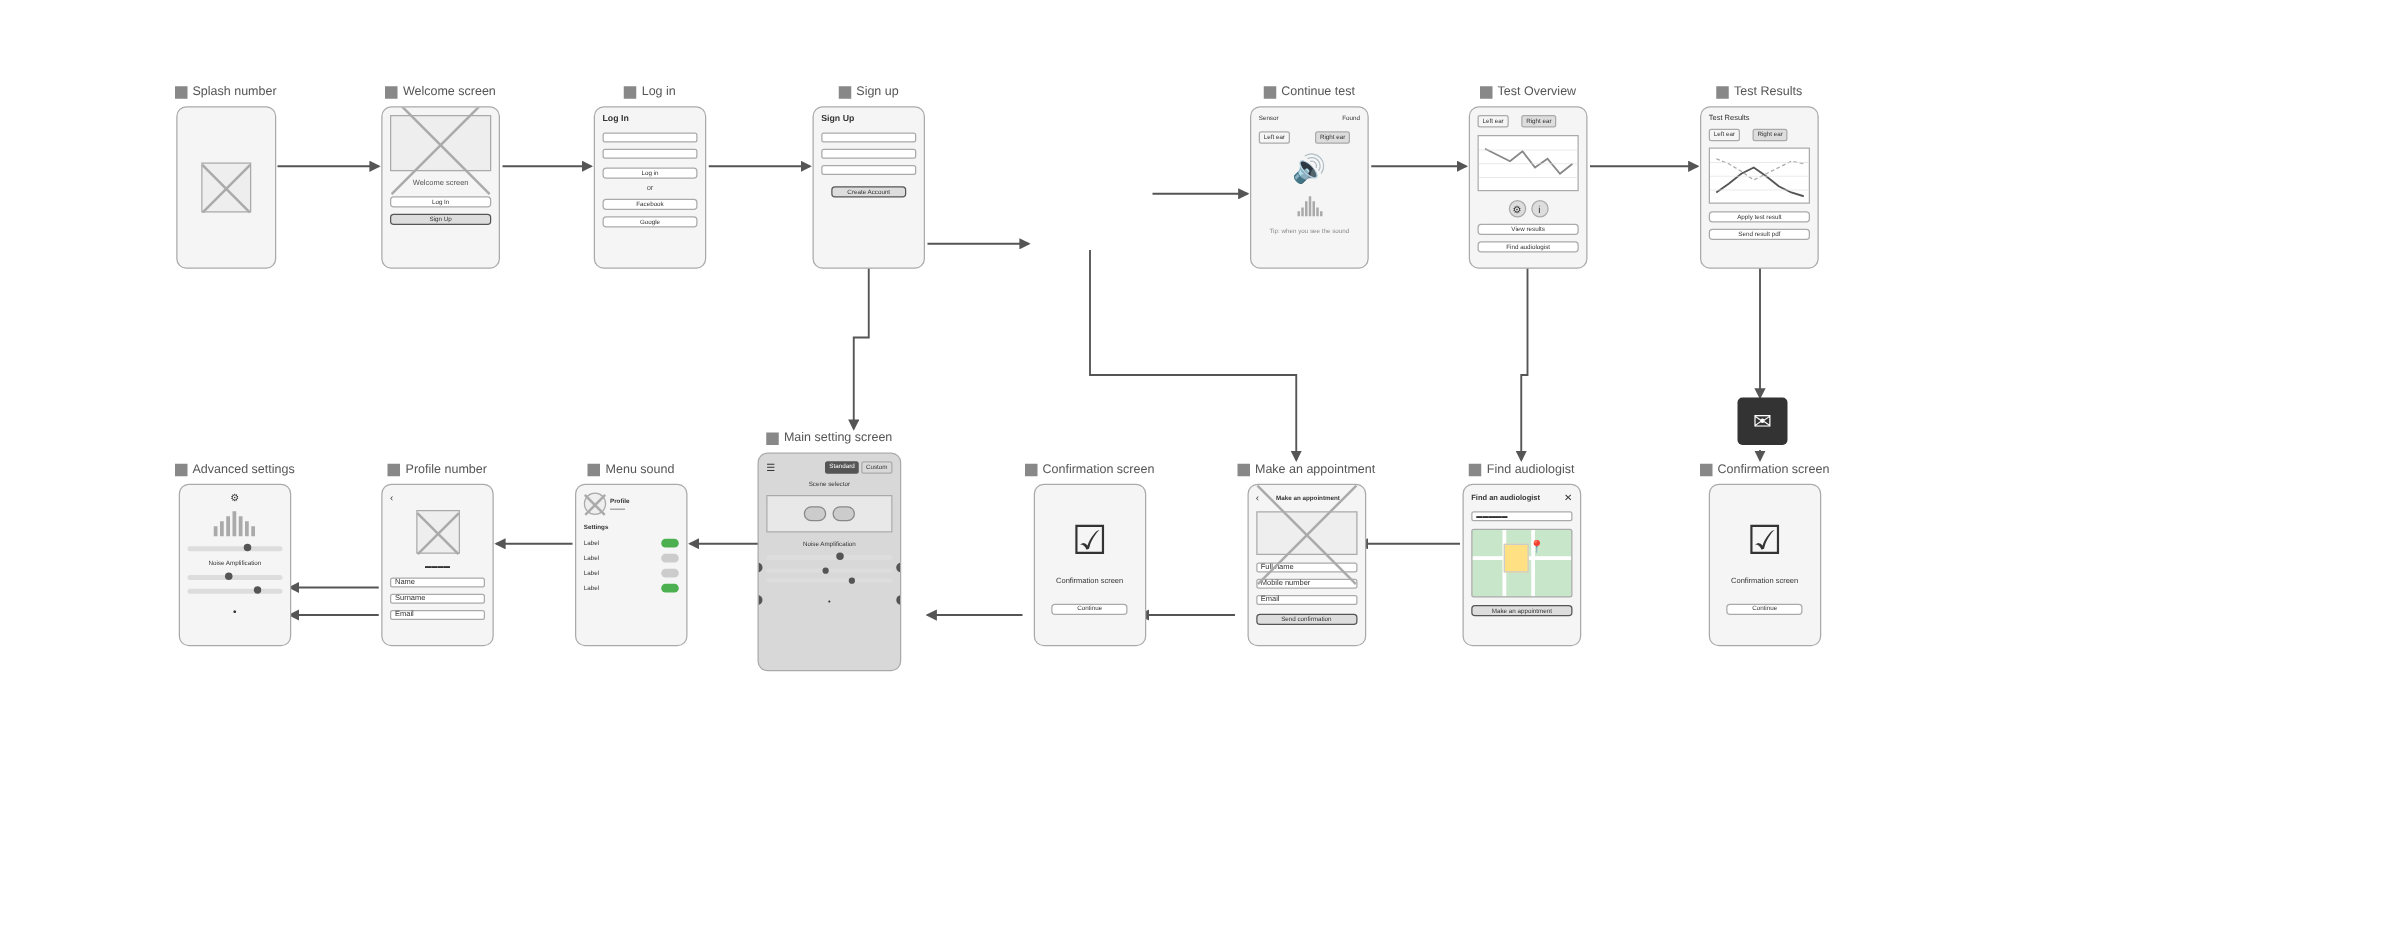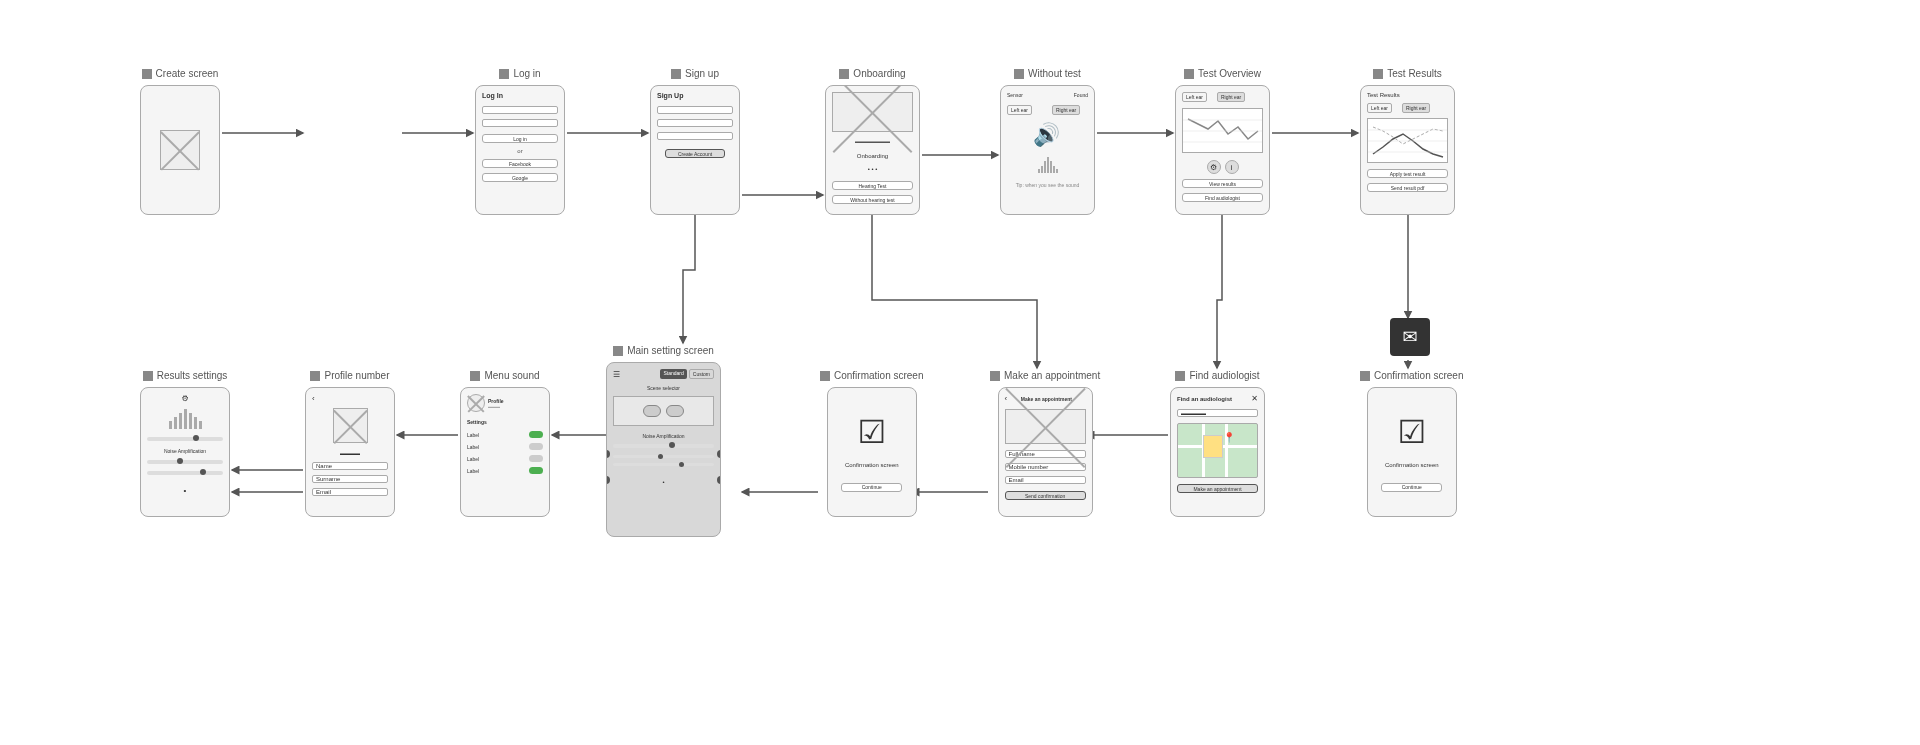--- a/index.html
+++ b/index.html
@@ -218,29 +218,47 @@
     <defs>
       <marker id="arrow" markerWidth="6" markerHeight="6" refX="5" refY="3" orient="auto">
         <path d="M0,0 L0,6 L6,3 z" fill="#555"></path>
       </marker>
     </defs>
   </svg>
 
   <div class="screen-group" style="left:140px; top:68px;">
     <div class="screen-label">
       <div class="screen-label-icon"></div>
-      <span>Create screen</span>
+      <span>Splash number</span>
     </div>
     <div class="phone-frame" style="width:80px; height:130px;">
       <div class="phone-inner" style="justify-content:center; align-items:center;">
         <div class="placeholder-img" style="width:40px; height:40px;"></div>
       </div>
     </div>
   </div>
 
+  <div class="screen-group" style="left:305px; top:68px;">
+    <div class="screen-label">
+      <div class="screen-label-icon"></div>
+      <span>Welcome screen</span>
+    </div>
+    <div class="phone-frame" style="width:95px; height:130px;">
+      <div class="phone-inner">
+        <div class="placeholder-img" style="width:100%; height:45px; margin-bottom:4px;"></div>
+        <div style="font-size:6px; text-align:center; color:#555; margin-bottom:4px;">Welcome screen</div>
+        <div class="btn" style="margin-bottom:2px;">
+            <span>Log In</span>
+          </div>
+        <div class="btn-dark">
+            <span>Sign Up</span>
+          </div>
+      </div>
+    </div>
+  </div>
 
   <div class="screen-group" style="left:475px; top:68px;">
     <div class="screen-label">
       <div class="screen-label-icon"></div>
       <span>Log in</span>
     </div>
     <div class="phone-frame" style="width:90px; height:130px;">
       <div class="phone-inner">
         <div style="font-size:7px; font-weight:bold; margin-bottom:4px;">Log In</div>
         <div class="input-field" style="margin-bottom:2px;"></div>
@@ -270,45 +288,25 @@
         <div class="input-field" style="margin-bottom:2px;"></div>
         <div class="input-field" style="margin-bottom:2px;"></div>
         <div class="input-field" style="margin-bottom:6px;"></div>
         <div class="btn-dark" style="width:80%; margin: 0 auto;">
           <span>Create Account</span>
         </div>
       </div>
     </div>
   </div>
 
-  <div class="screen-group" style="left:825px; top:68px;">
-    <div class="screen-label">
-      <div class="screen-label-icon"></div>
-      <span>Onboarding</span>
-    </div>
-    <div class="phone-frame" style="width:95px; height:130px;">
-      <div class="phone-inner">
-        <div class="placeholder-img" style="width:100%; height:40px; margin-bottom:3px;"></div>
-        <div style="font-size:5px; text-align:center; margin-bottom:6px; color:#555;">▬▬▬▬▬▬▬</div>
-        <div style="font-size:6px; text-align:center; margin-bottom:4px;">Onboarding</div>
-        <div style="font-size:6px; text-align:center; margin-bottom:6px;">• • •</div>
-        <div class="btn" style="margin-bottom:2px;">
-            <span>Hearing Test</span>
-          </div>
-        <div class="btn" style="font-size:5px;">
-            <span>Without hearing test</span>
-          </div>
-      </div>
-    </div>
-  </div>
 
   <div class="screen-group" style="left:1000px; top:68px;">
     <div class="screen-label">
       <div class="screen-label-icon"></div>
-      <span>Without test</span>
+      <span>Continue test</span>
     </div>
     <div class="phone-frame" style="width:95px; height:130px;">
       <div class="phone-inner" style="align-items:center;">
         <div style="display:flex; justify-content:space-between; width:100%; margin-bottom:4px;">
           <div style="font-size:5px;">Sensor</div>
           <div style="font-size:5px;">Found</div>
         </div>
         <div style="display:flex; gap:20px; margin-bottom:4px; width:100%;">
           <div style="font-size:5px; border:1px solid #aaa; padding:1px 3px; border-radius:2px;">Left ear</div>
           <div style="font-size:5px; border:1px solid #aaa; padding:1px 3px; border-radius:2px; background:#ddd;">Right ear</div>
@@ -396,21 +394,21 @@
     </div>
   </div>
 
   <div style="position:absolute; left:1390px; top:318px; width:40px; height:38px; background:#333; border-radius:4px; display:flex; align-items:center; justify-content:center;">
     <span style="color:white; font-size:18px;">✉</span>
   </div>
 
   <div class="screen-group" style="left:140px; top:370px;">
     <div class="screen-label">
       <div class="screen-label-icon"></div>
-      <span>Results settings</span>
+      <span>Advanced settings</span>
     </div>
     <div class="phone-frame" style="width:90px; height:130px;">
       <div class="phone-inner">
         <div style="font-size:8px; margin-bottom:3px; text-align:center;">⚙</div>
 
         <div style="margin-bottom:3px;">
           <div style="display:flex; gap:2px; align-items:flex-end; justify-content:center; height:20px; margin-bottom:2px;">
             <div style="width:3px; height:8px; background:#aaa;"></div>
             <div style="width:3px; height:12px; background:#aaa;"></div>
             <div style="width:3px; height:16px; background:#aaa;"></div>

